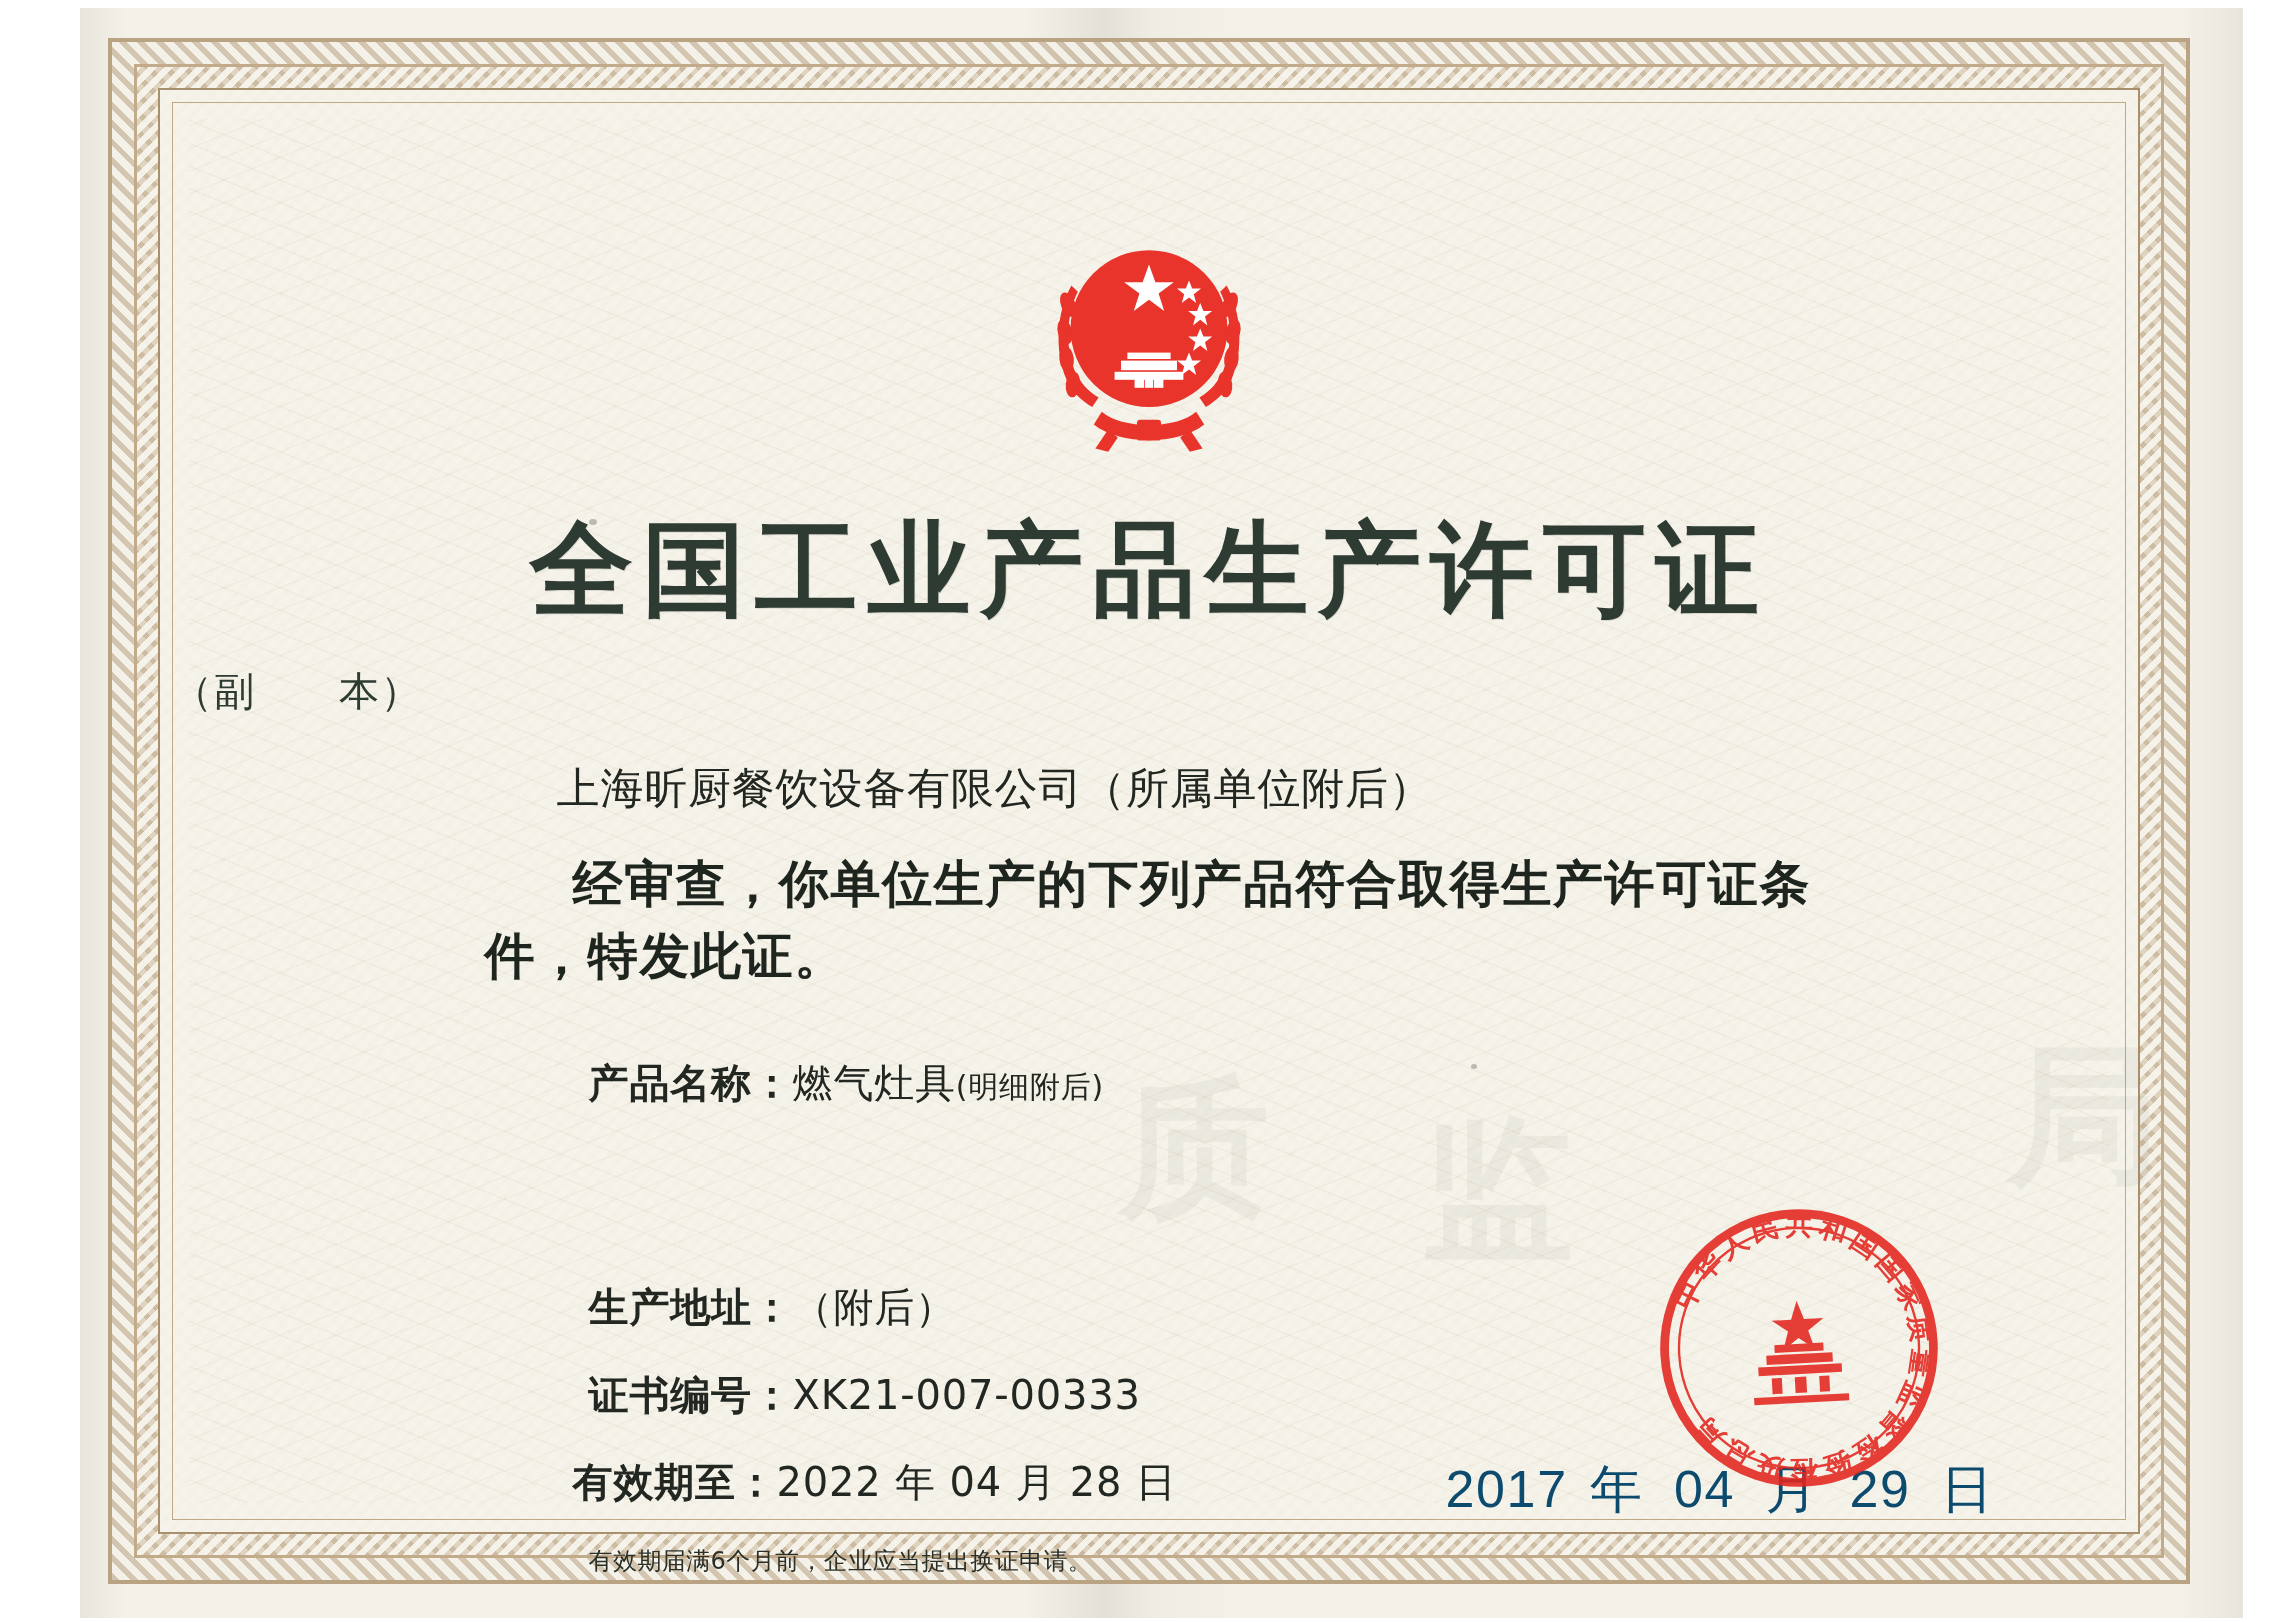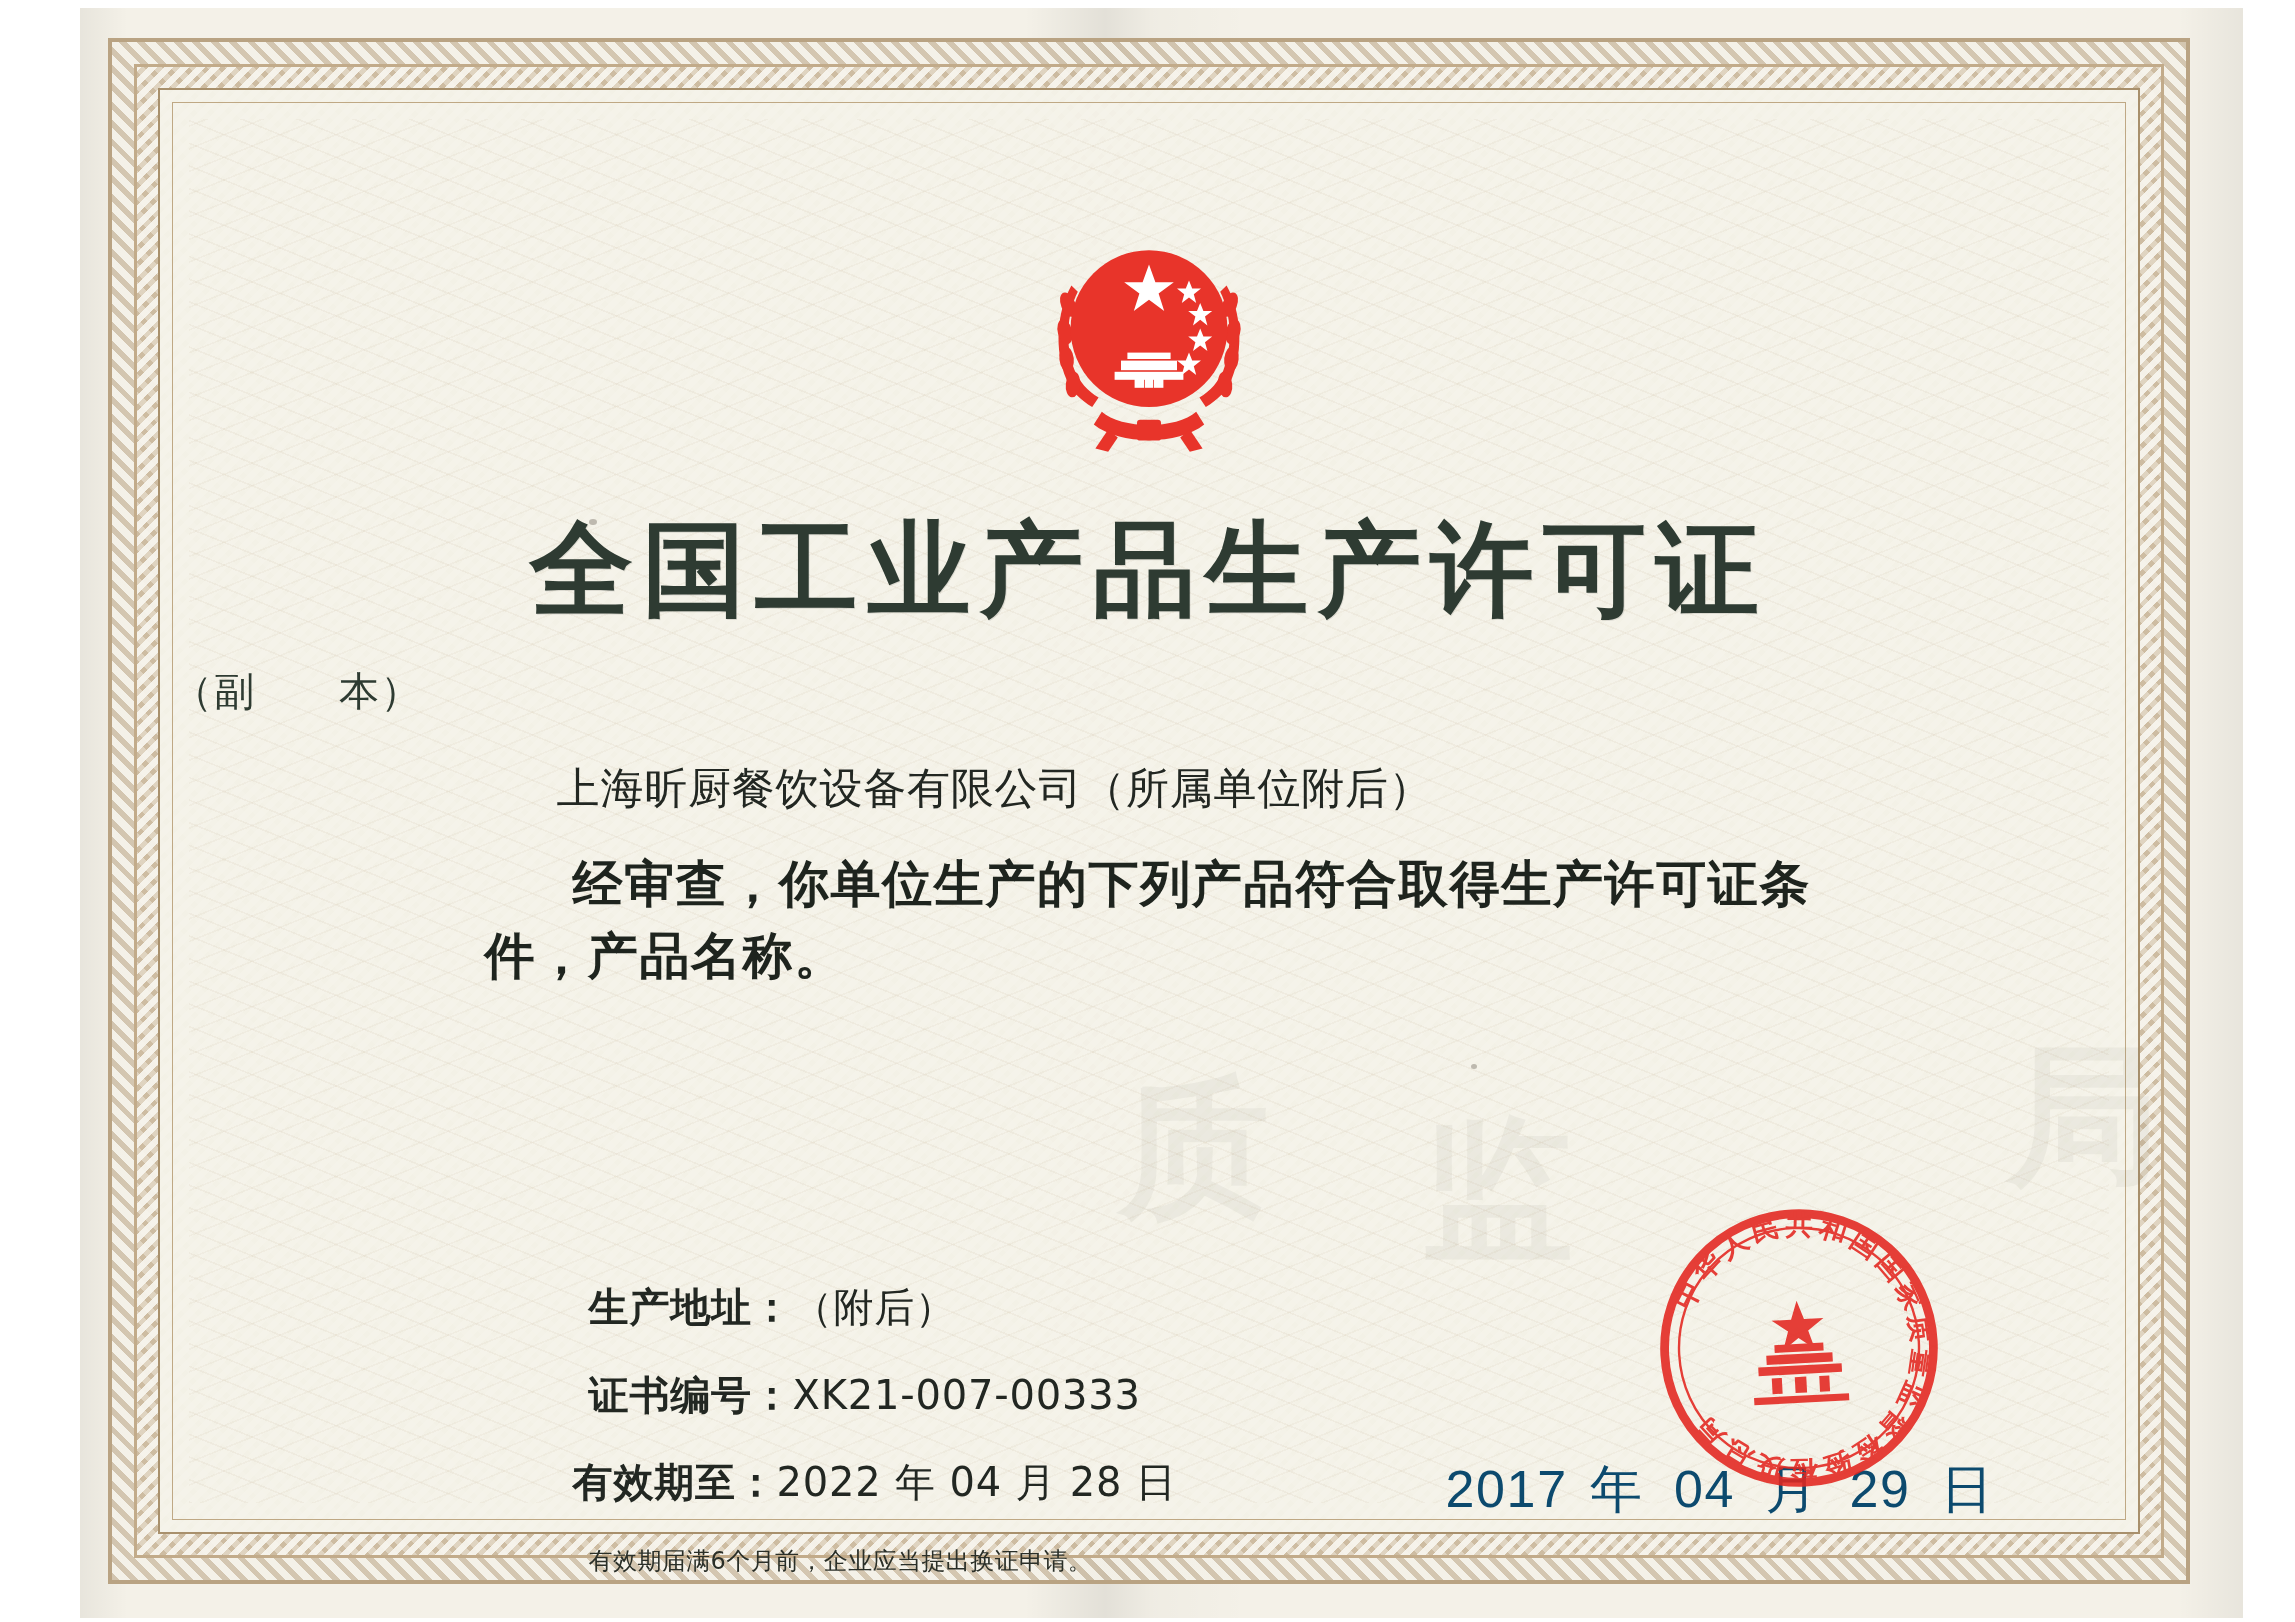--- a/index.html
+++ b/index.html
@@ -312,22 +312,25 @@
                   <path d="M206 268 L222 292 L206 296 L194 278 Z"></path>
                 </g>
               </svg>
             </div>
 
             <div id="main-title">全国工业产品生产许可证</div>
             <div id="subtitle">（副　　本）</div>
 
             <div id="company-line">上海昕厨餐饮设备有限公司（所属单位附后）</div>
 
-            <div id="body-text">经审查，你单位生产的下列产品符合取得生产许可证条件，产品名称。</div>
-
+            <div id="body-text">经审查，你单位生产的下列产品符合取得生产许可证条件，特发此证。</div>
+
+            <div class="field-row" id="row-product">
+              <span class="field-label">产品名称：</span><span class="field-value">燃气灶具</span><span class="field-note">(明细附后)</span>
+            </div>
 
 
             <div class="field-row" id="row-factory">
               <span class="field-label">生产地址：</span><span class="field-value">（附后）</span>
             </div>
 
             <div class="field-row" id="row-certno">
               <span class="field-label">证书编号：</span><span class="field-value">XK21-007-00333</span>
             </div>
 

